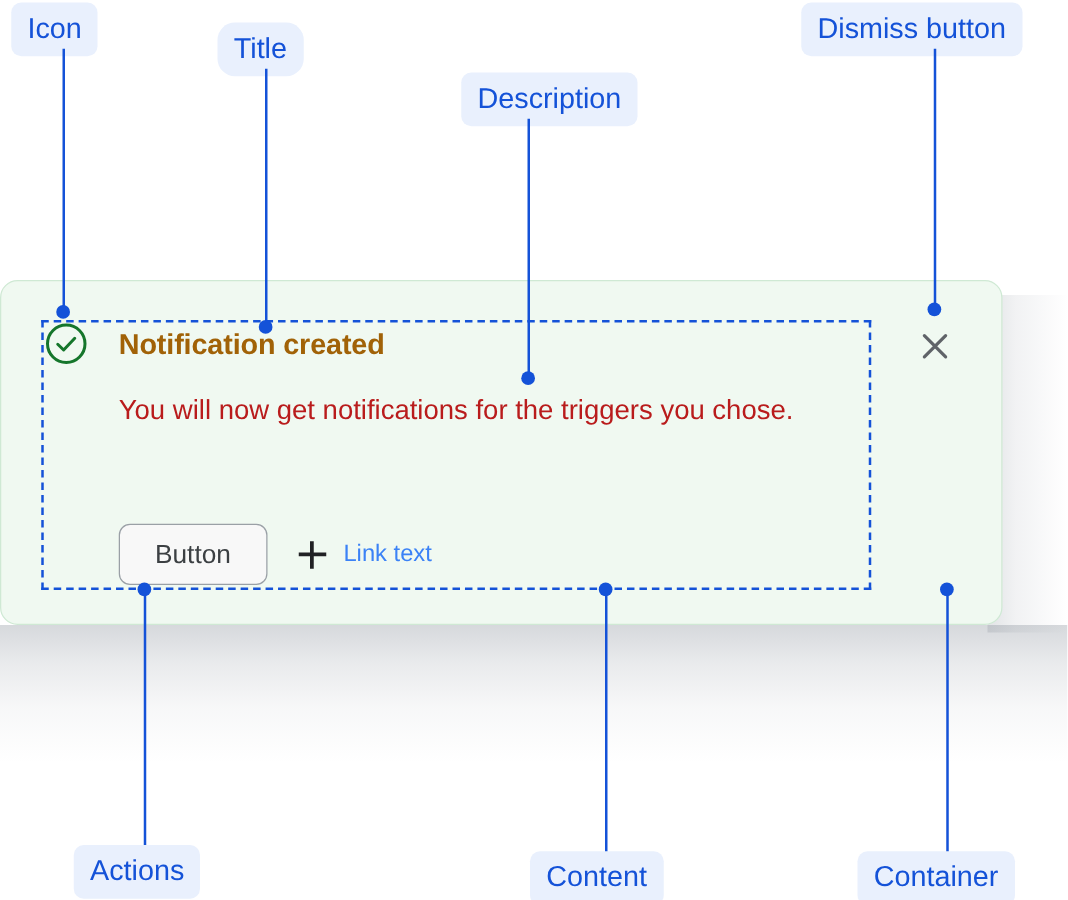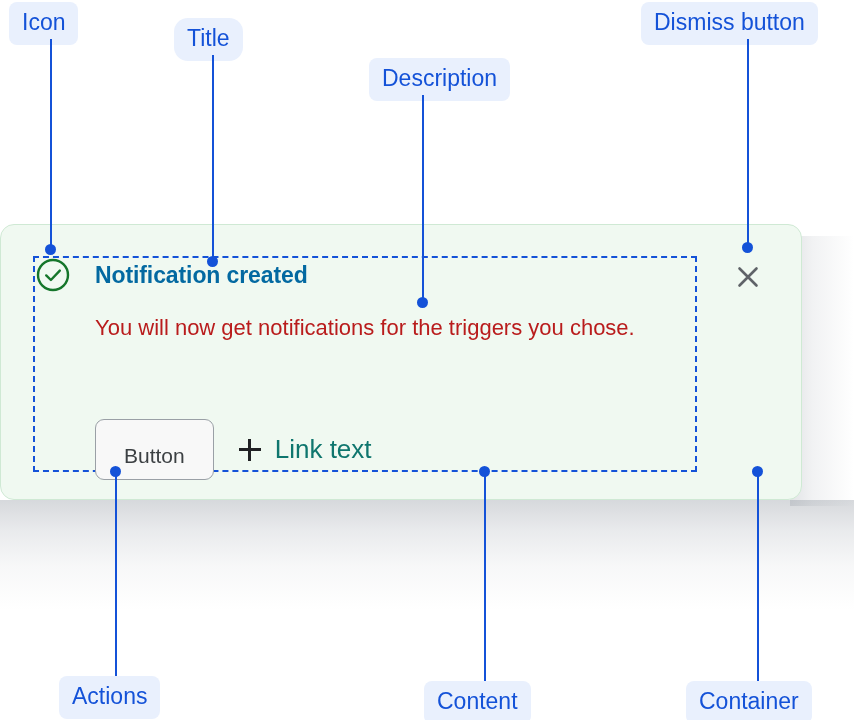--- a/index.html
+++ b/index.html
@@ -102,21 +102,21 @@
     height: 34px;
   }
 
   
   #title {
     position: absolute;
     left: 95px;
     top: 262px;
     font-size: 23px;
     font-weight: bold;
-    color: #0369a1;
+    color: #a16207;
     letter-spacing: -0.1px;
     white-space: nowrap;
   }
 
   
   #description {
     position: absolute;
     left: 95px;
     top: 308px;
     width: 600px;
@@ -132,31 +132,31 @@
     top: 419px;
     display: flex;
     align-items: center;
   }
   #action-button {
     background: #f8f8f8;
     border: 1px solid #9aa0a6;
     border-radius: 9px;
     font-size: 21px;
     color: #3c4043;
-    padding: 25px 28px 13px 28px;
+    padding: 13px 28px 13px 28px;
     font-family: "Liberation Sans", sans-serif;
     cursor: pointer;
     line-height: 1;
   }
   #action-link {
     display: flex;
     align-items: center;
     margin-left: 25px;
-    font-size: 26px;
-    color: #0f766e;
+    font-size: 19px;
+    color: #3b82f6;
     cursor: pointer;
   }
   #plus-icon {
     display: inline-block;
     width: 22px;
     height: 22px;
     position: relative;
     margin-right: 14px;
   }
   #plus-icon::before, #plus-icon::after {

